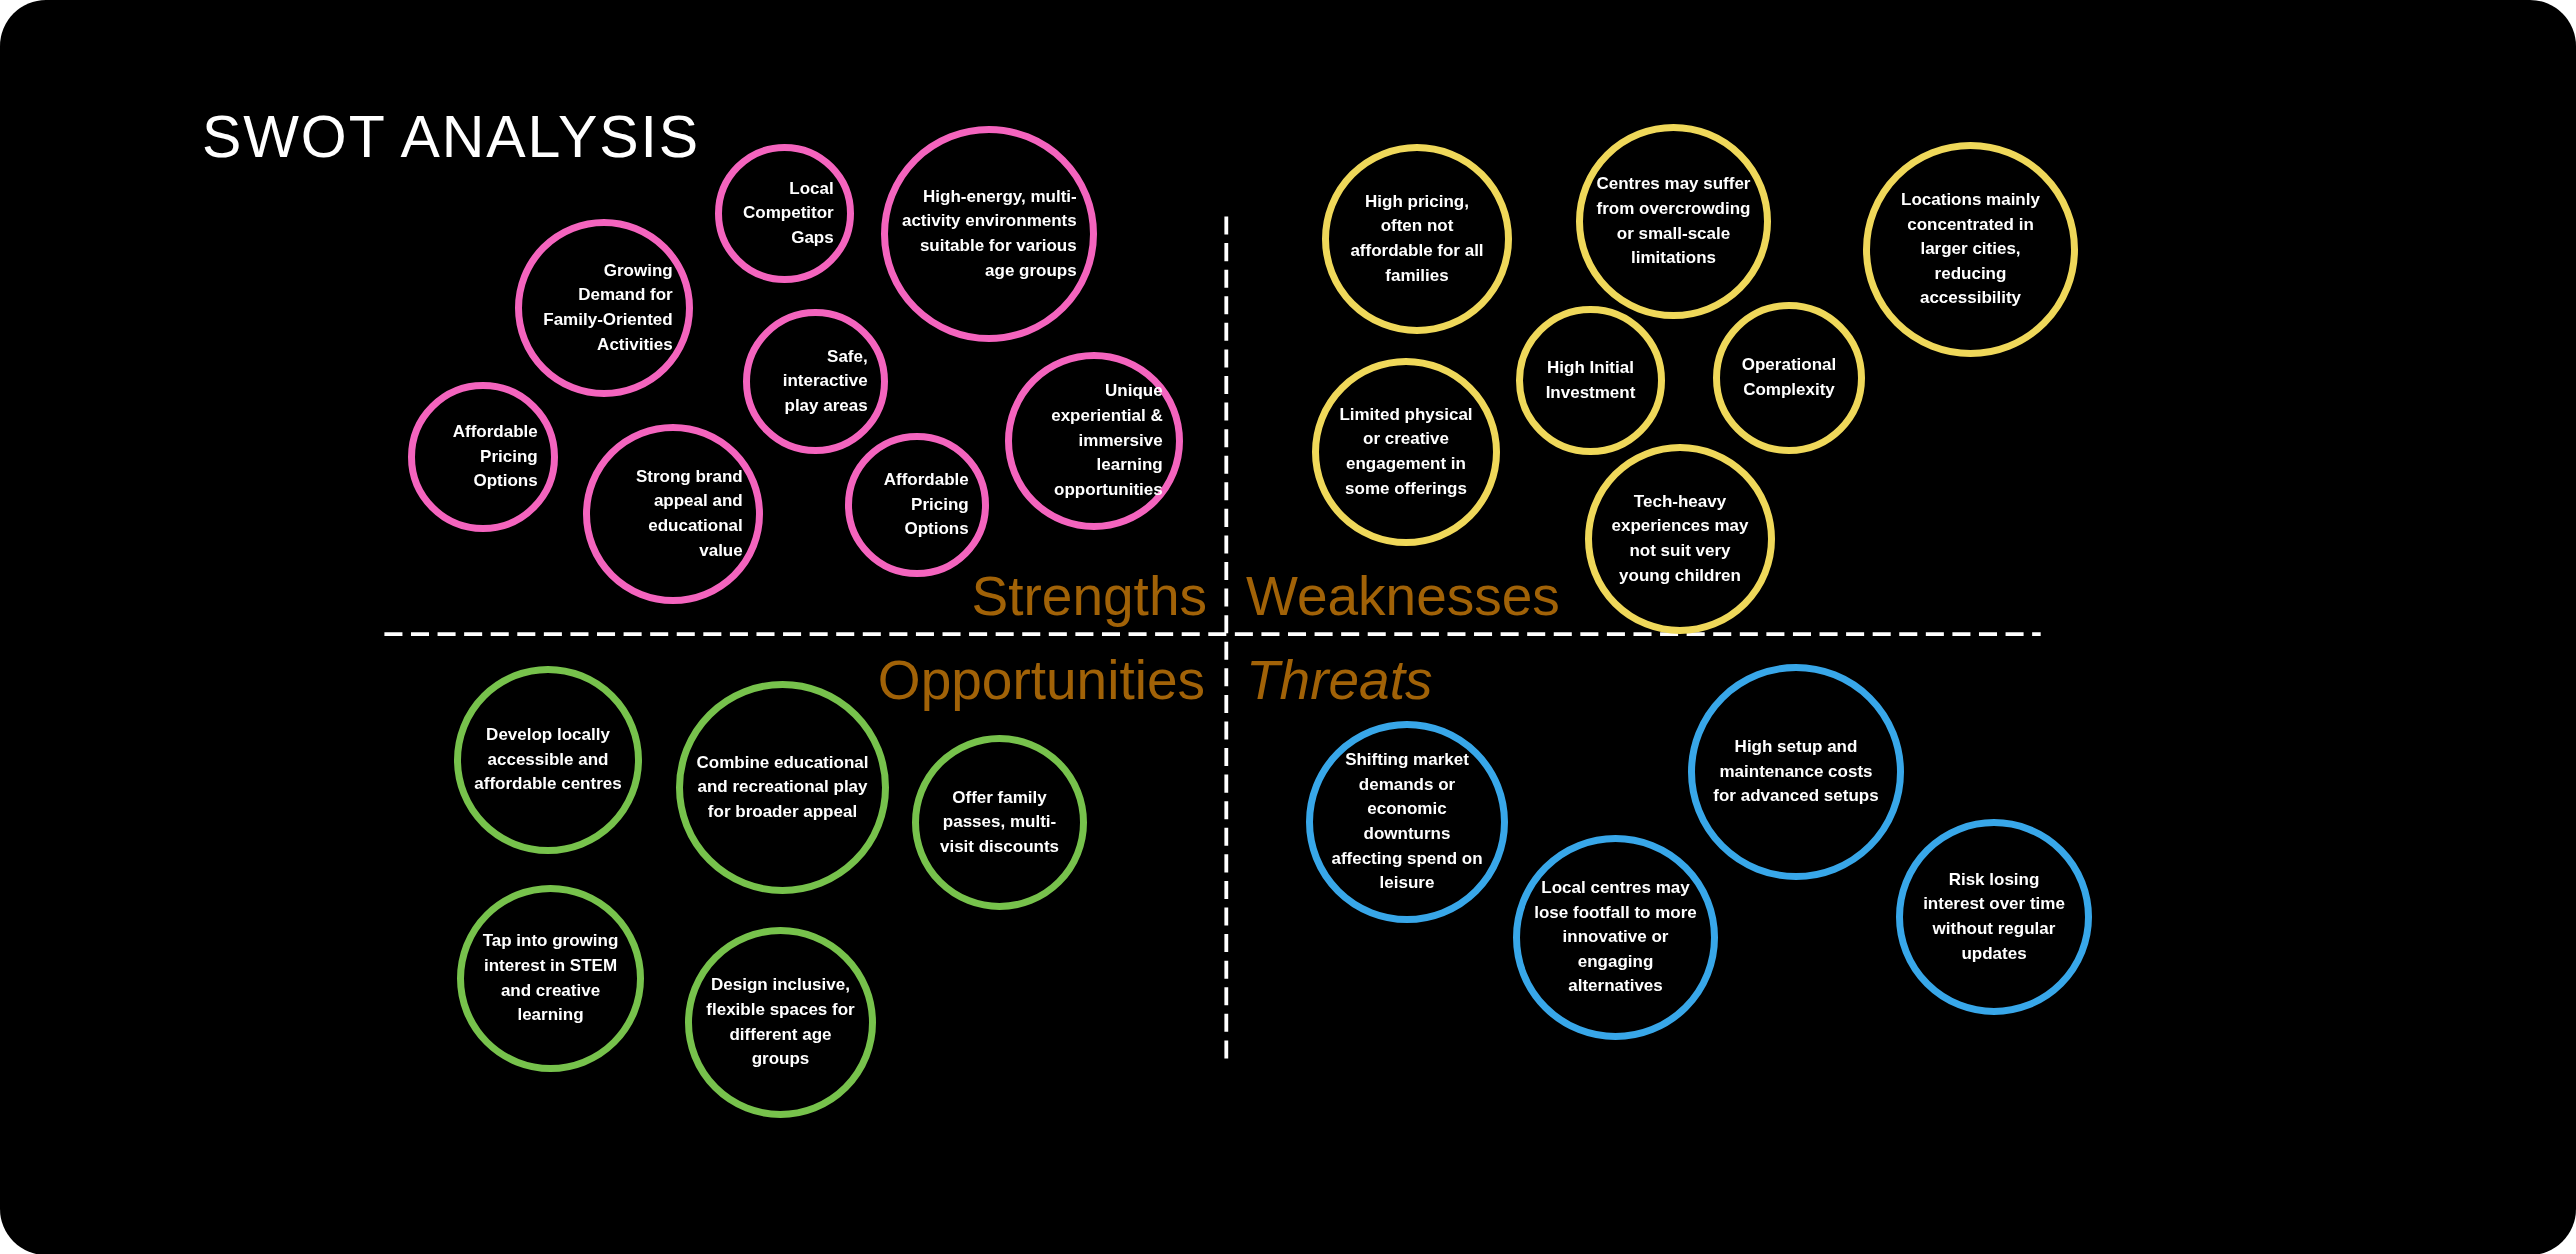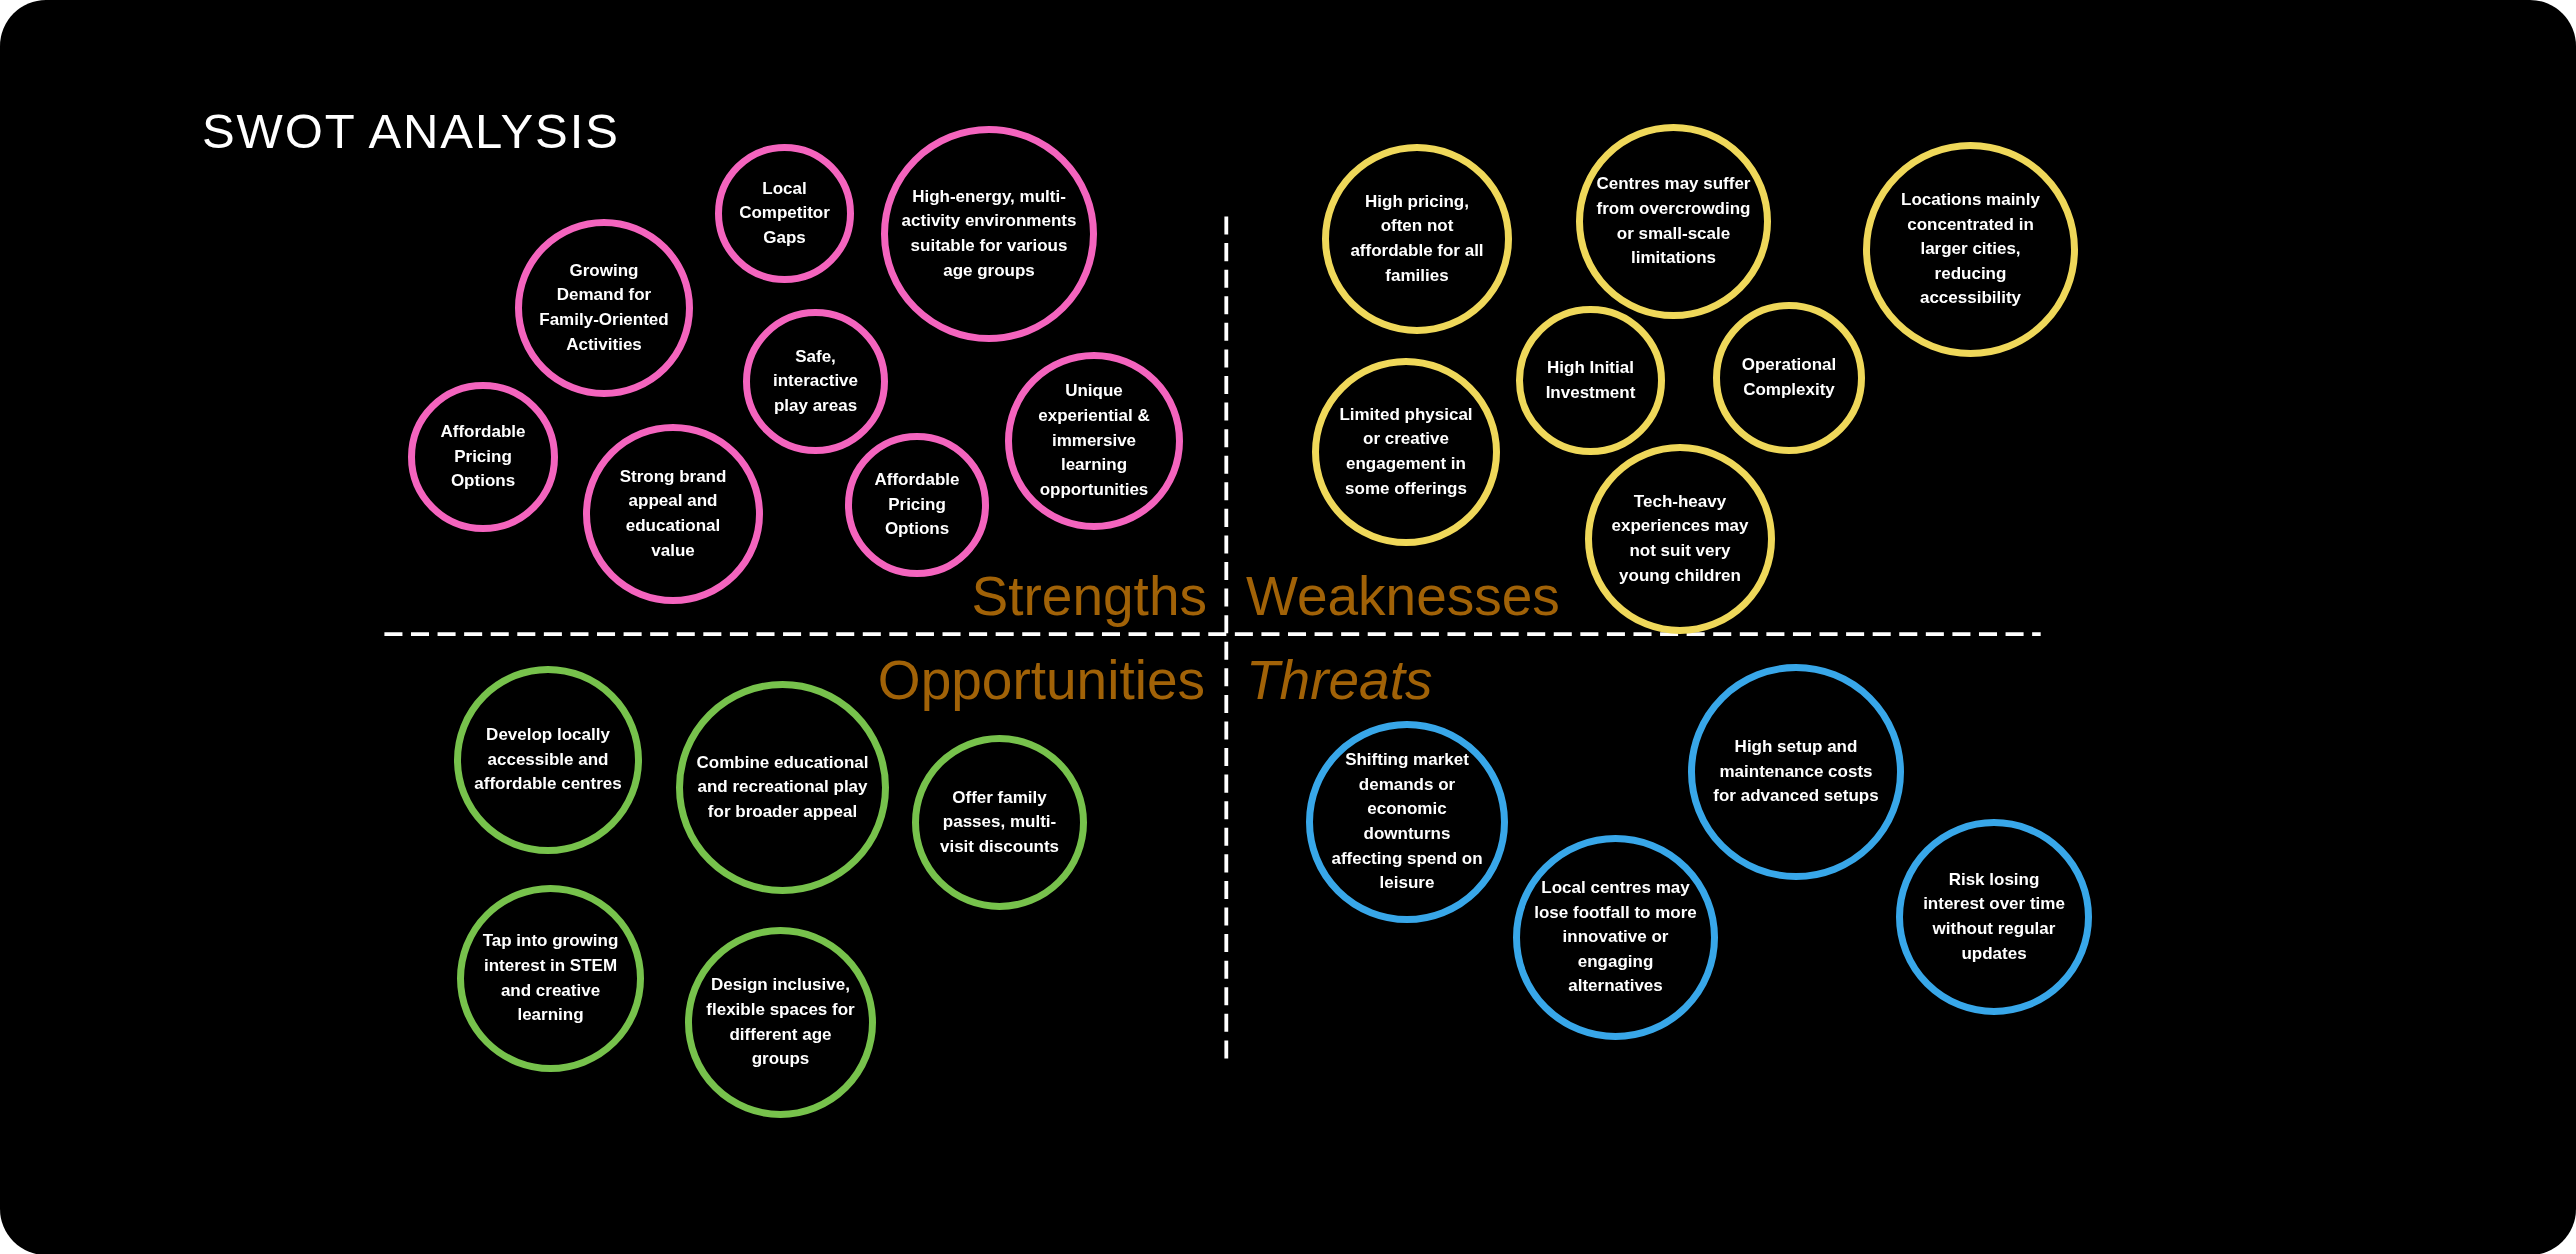--- a/index.html
+++ b/index.html
@@ -6,40 +6,40 @@
   .canvas{
     position:relative;
     width:2576px;height:1255px;
     background:#000000;
     border-radius:46px;
     overflow:hidden;
     font-family:"Liberation Sans",sans-serif;
   }
   .page-title{
     position:absolute;left:202px;top:103px;
-    color:#ffffff;font-size:49px;font-weight:400;letter-spacing:1.9px;
+    color:#ffffff;font-size:59px;font-weight:400;letter-spacing:1.9px;
     white-space:nowrap;
   }
   .quad-label{
     position:absolute;color:#a16207;font-size:55px;font-weight:400;
     white-space:nowrap;line-height:1;
   }
   .ql-strengths{right:1369px;top:569px;}
   .ql-weaknesses{left:1246px;top:569px;}
   .ql-opportunities{right:1371px;top:653px;text-align:center;}
   .ql-threats{left:1246px;top:653px;font-style:italic;}
   .dividers{position:absolute;left:0;top:0;}
   .bubble{
     position:absolute;border-radius:50%;box-sizing:border-box;
     display:flex;align-items:center;justify-content:center;
     text-align:center;color:#ffffff;
     font-weight:bold;font-size:17px;line-height:1.45;
     padding:13.3px;
   }
-  .b-strengths{border:7.6px solid var(--c-strengths,#F464BE);}
+  .b-strengths{border:7.6px solid var(--c-strengths,#F464BE);text-align:right;}
   .b-weaknesses{border:7.6px solid var(--c-weaknesses,#EFD85A);}
   .b-opportunities{border:7.6px solid var(--c-opportunities,#77C24C);}
   .b-threats{border:7.6px solid var(--c-threats,#38A7E9);}
 </style>
 </head>
 <body>
 
 <div class="canvas">
 
   <div class="page-title">SWOT ANALYSIS</div>

